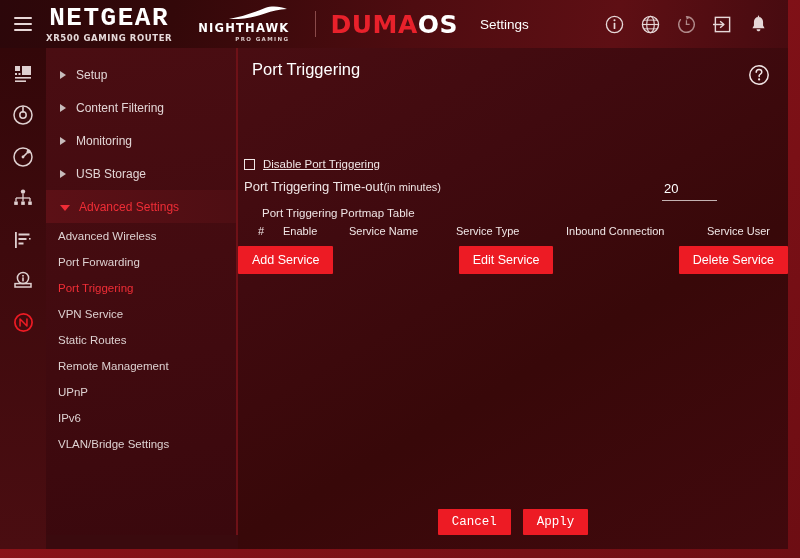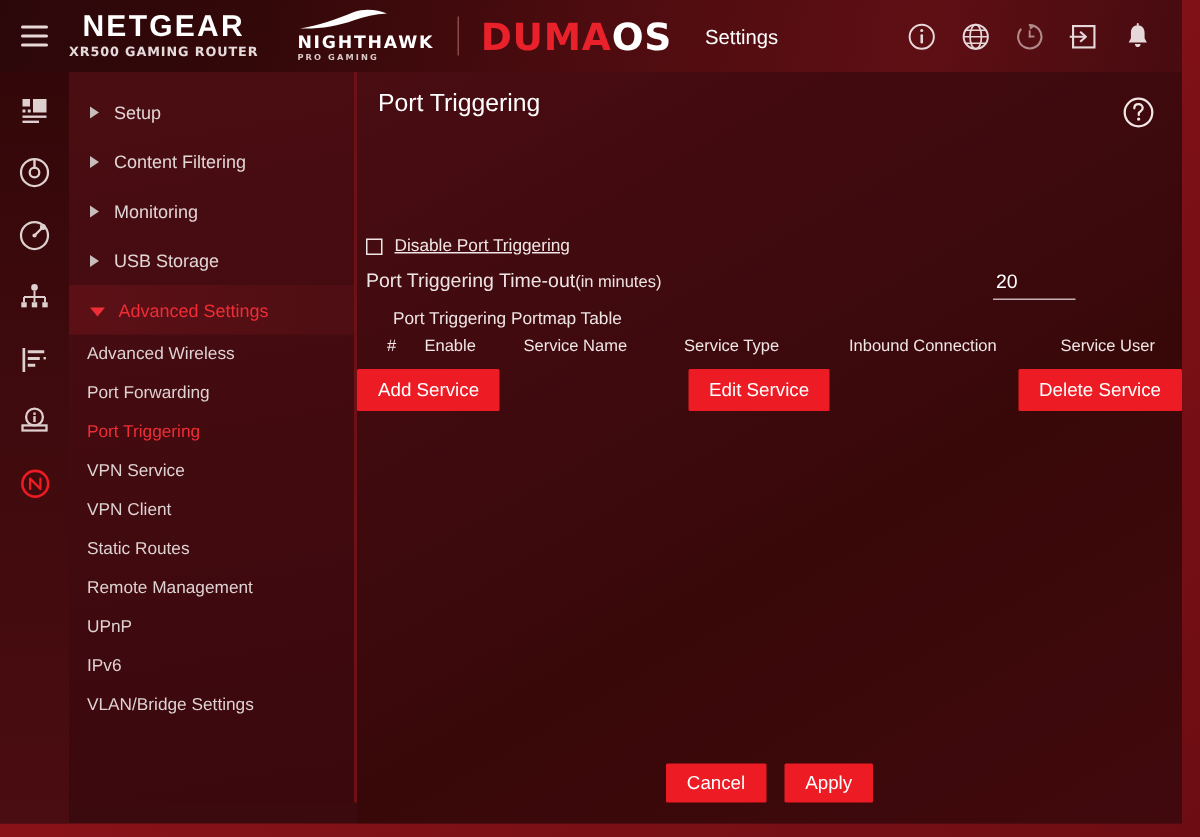--- a/index.html
+++ b/index.html
@@ -58,41 +58,41 @@
 
   .brand-netgear {
     display: flex;
     flex-direction: column;
     align-items: center;
     line-height: 1;
     margin-right: 26px;
     flex: 0 0 auto;
   }
   .brand-netgear .ng-main {
-    font-size: 20px;
+    font-size: 26px;
     font-weight: bold;
     letter-spacing: 1.5px;
     color: #ffffff;
-    font-family: Liberation Sans, sans-serif;
+    font-family: Liberation Mono, monospace;
   }
   .brand-netgear .ng-sub {
     font-size: 8.5px;
     font-weight: bold;
     letter-spacing: 0.6px;
     color: #e6dada;
     margin-top: 3px;
     font-family: "DejaVu Sans", sans-serif;
   }
 
   .brand-nighthawk {
     display: flex;
     flex-direction: column;
-    align-items: flex-start;
+    align-items: flex-end;
     line-height: 1;
-    margin-right: 14px;
+    margin-right: 24px;
     flex: 0 0 auto;
   }
   .nh-bird { margin-bottom: 2px; }
   .brand-nighthawk .nh-main {
     font-size: 11.5px;
     font-weight: bold;
     letter-spacing: 1.2px;
     color: #ffffff;
     font-family: "DejaVu Sans", sans-serif;
   }
@@ -323,21 +323,21 @@
     width: 550px;
     display: flex;
     justify-content: center;
     gap: 12px;
   }
   .btn-footer {
     background: #ed1b24;
     color: #ffffff;
     border: none;
     font-size: 12.5px;
-    font-family: Liberation Sans, sans-serif;
+    font-family: Liberation Mono, monospace;
     padding: 6px 14px;
     cursor: pointer;
     border-radius: 1px;
   }
 </style>
 </head>
 <body>
 
 <div id="app">
 
@@ -481,23 +481,20 @@
     <div class="nav-sub">
       <span>Port Forwarding</span>
     </div>
     <div class="nav-sub active">
       <span>Port Triggering</span>
     </div>
     <div class="nav-sub">
       <span>VPN Service</span>
     </div>
     <div class="nav-sub">
-      <span>VPN Client</span>
-    </div>
-    <div class="nav-sub">
       <span>Static Routes</span>
     </div>
     <div class="nav-sub">
       <span>Remote Management</span>
     </div>
     <div class="nav-sub">
       <span>UPnP</span>
     </div>
     <div class="nav-sub">
       <span>IPv6</span>

